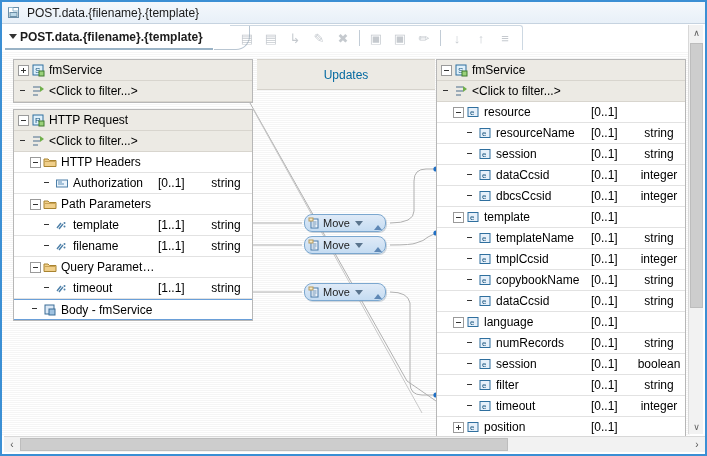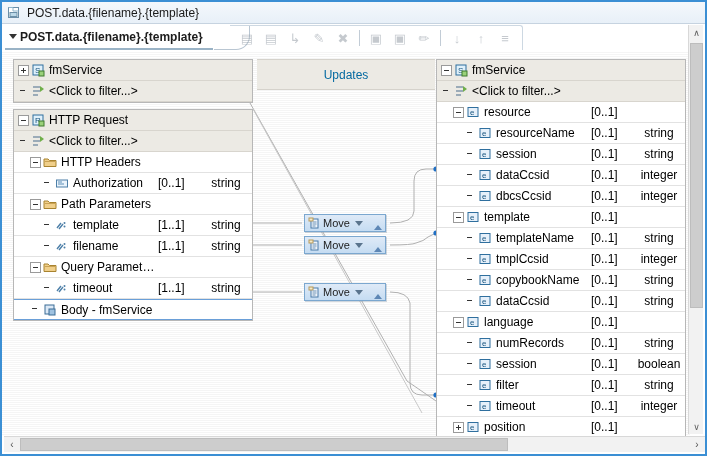--- a/index.html
+++ b/index.html
@@ -121,21 +121,21 @@
     position: absolute; left: 255px; top: 8px; width: 178px; height: 31px;
     background: #eceae4; border: 1px solid #d5d2cb; border-left: none; border-right: none;
     display: flex; align-items: center; justify-content: center;
     font-size: 12px; color: #0369a1;
   }
   
   .movebox {
     position: absolute; width: 82px; height: 18px;
     background: linear-gradient(to bottom, #dfeaf7 0%, #c5dcf2 100%);
     border: 1px solid #7ba7cf;
-    border-radius: 0;
+    border-radius: 8px;
     display: flex; align-items: center; gap: 3px;
     padding-left: 3px;
     font-size: 11px; color: #1c1c1c;
     box-shadow: 1px 1px 0 rgba(120,140,160,.35);
   }
   .movebox .mcaret {
     width: 0; height: 0; margin-left: 2px;
     border-left: 4px solid transparent; border-right: 4px solid transparent;
     border-top: 5px solid #4a6versión;
   }

